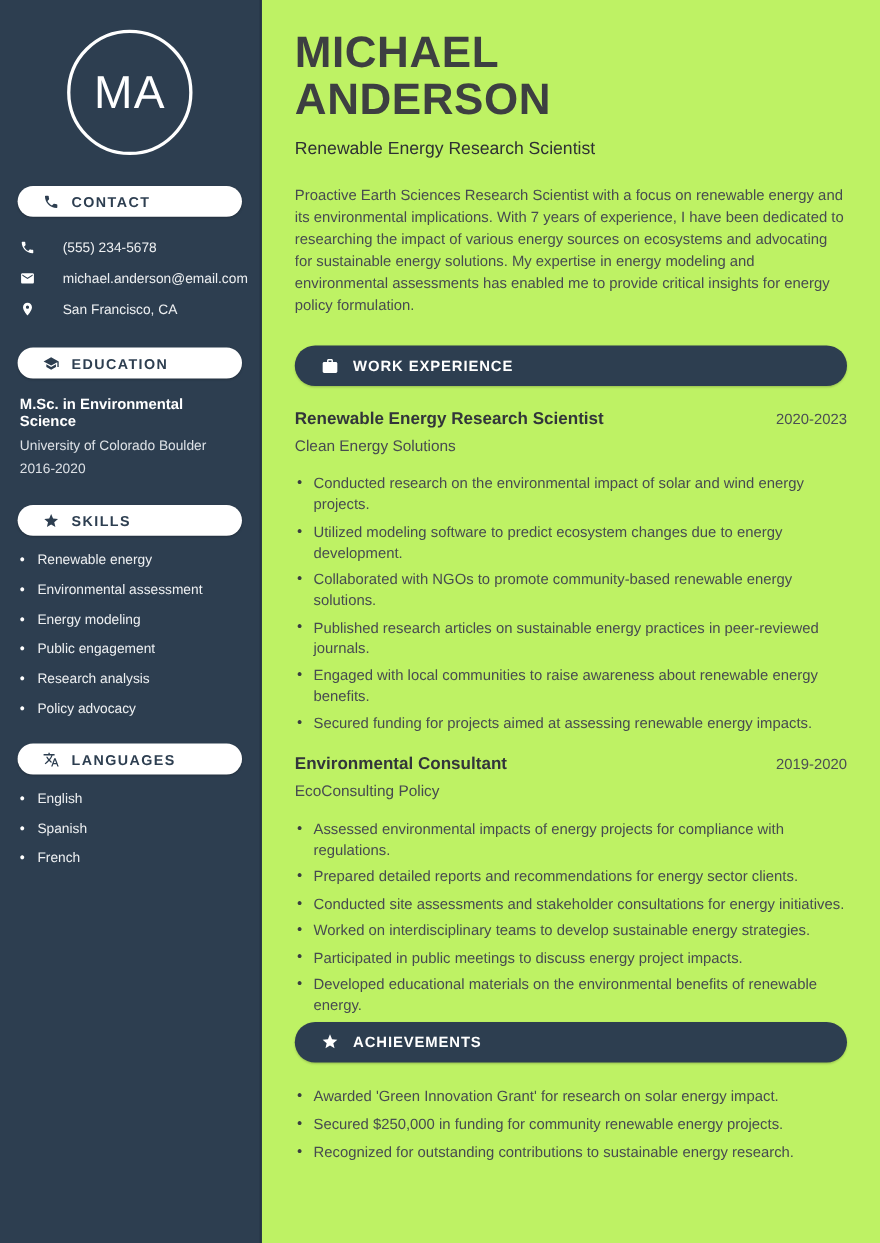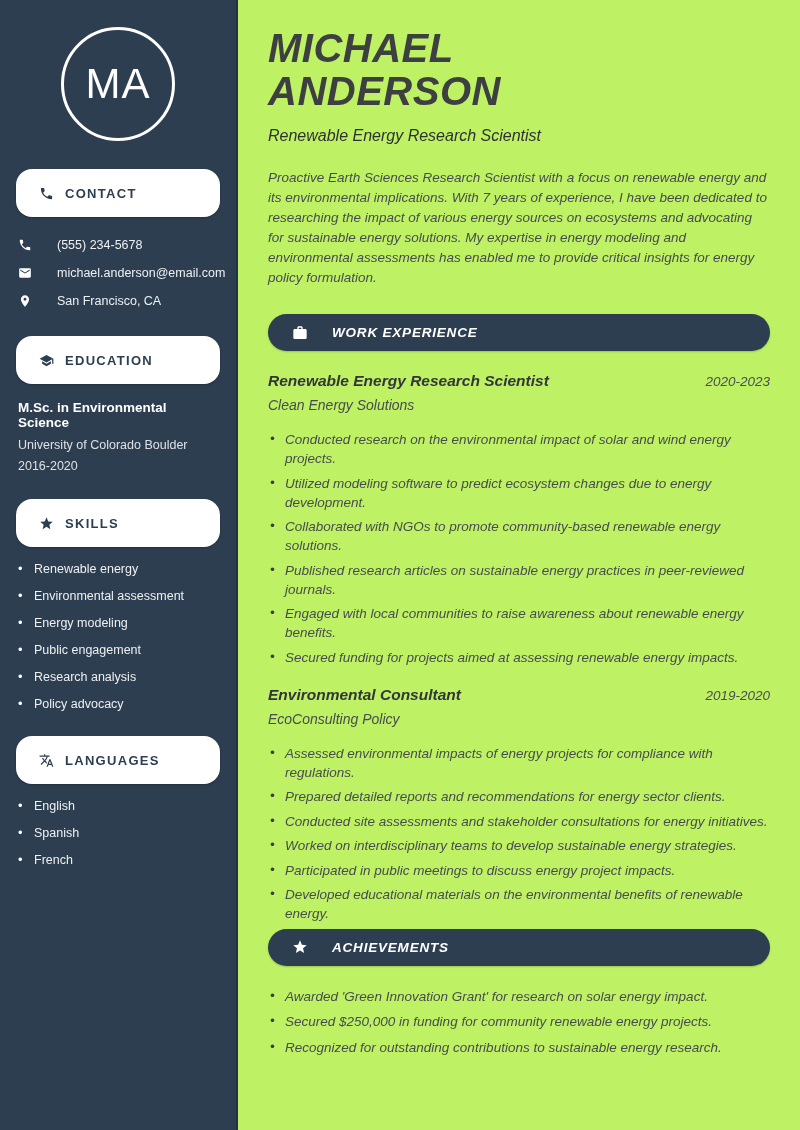--- a/index.html
+++ b/index.html
@@ -36,21 +36,21 @@
     justify-content: center;
   }
   .avatar span {
     font-size: 42px;
     font-weight: 500;
     letter-spacing: 1px;
     color: #ffffff;
   }
   .side-pill {
     margin: 28px 16px 0;
-    height: 48px;
+    height: 28px;
     background: #ffffff;
     border-radius: 16px;
     display: flex;
     align-items: center;
     padding-left: 23px;
     gap: 11px;
     color: #2d3e50;
     box-shadow: 0 1px 2px rgba(0,0,0,0.25);
   }
   .side-pill .label {
@@ -89,21 +89,20 @@
     color: #ffffff;
     font-size: 13px;
   }
   .gap-edu { margin-top: 21px; }
   .gap-skl { margin-top: 26px; }
   .gap-lng { margin-top: 25px; }
   
   .content {
     flex: 1;
     padding: 27px 30px 0;
-    font-style: italic;
   }
   .name {
     font-size: 40px;
     line-height: 43px;
     font-weight: bold;
     letter-spacing: 0.5px;
     color: #3d3f41;
   }
   .job-subtitle {
     margin-top: 14px;
@@ -117,21 +116,21 @@
     color: #474b50;
   }
   .section-pill {
     margin-top: 26px;
     height: 37px;
     background: #2d3e50;
     border-radius: 19px;
     display: flex;
     align-items: center;
     padding-left: 24px;
-    gap: 24px;
+    gap: 13px;
     color: #ffffff;
     box-shadow: 0 1px 2px rgba(0,0,0,0.2);
   }
   .section-pill .label {
     font-size: 13.5px;
     font-weight: bold;
     letter-spacing: 0.8px;
   }
   .section-pill svg { width: 16px; height: 16px; fill: #ffffff; }
   .job { margin-top: 21px; }

